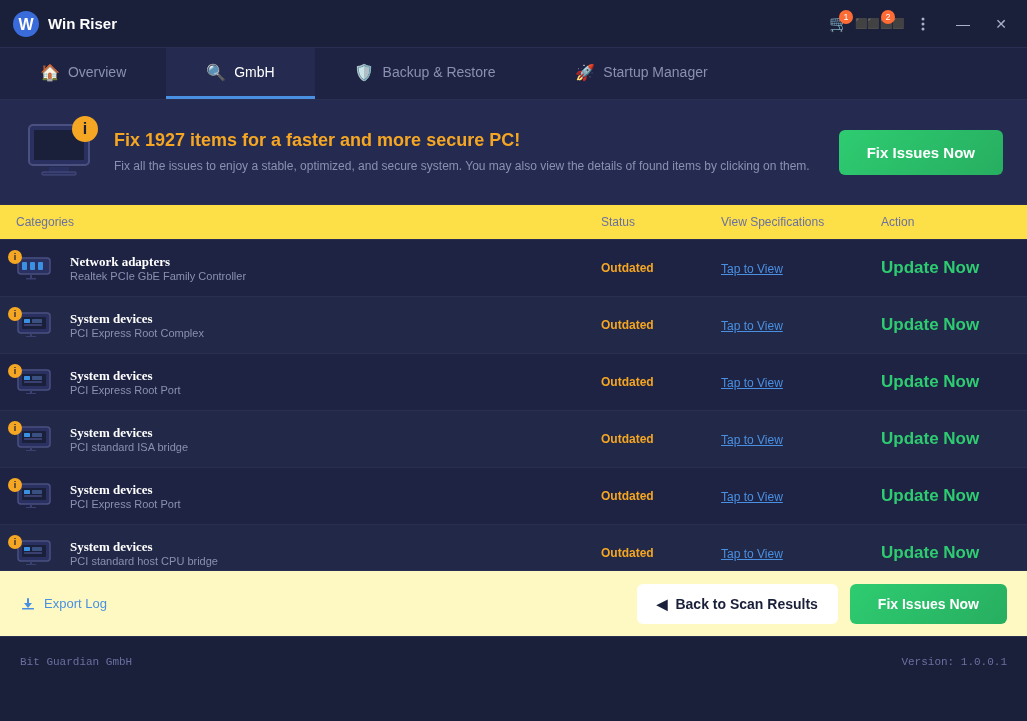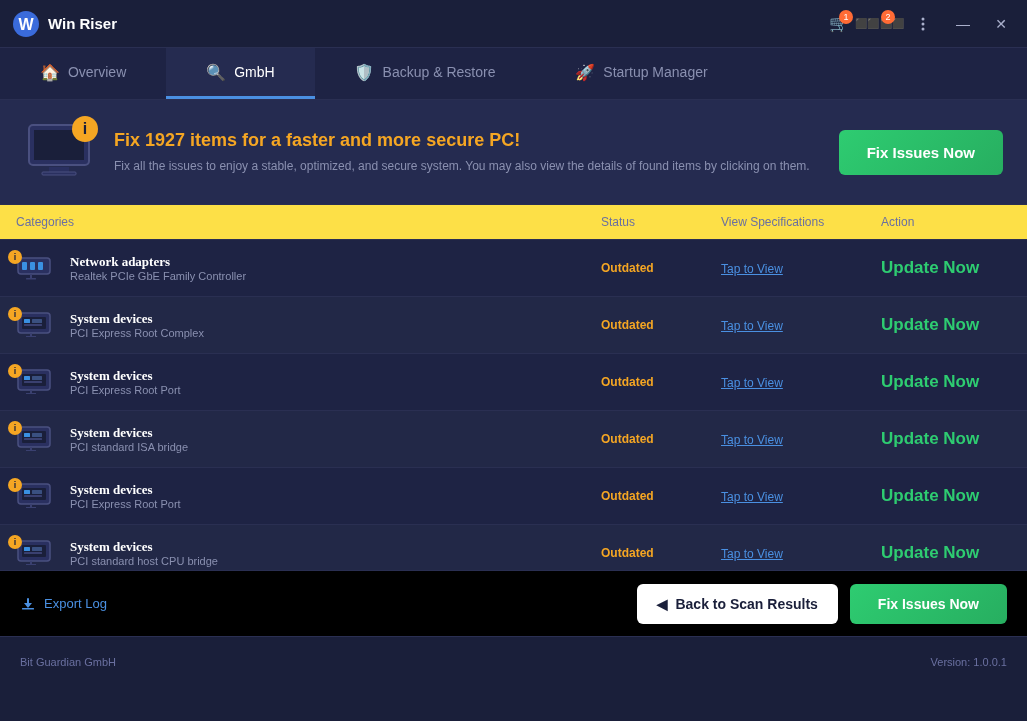--- a/index.html
+++ b/index.html
@@ -244,25 +244,26 @@
       height: 50px;
       display: flex;
       align-items: center;
       justify-content: space-between;
       padding: 0 20px;
       border-top: 1px solid #2a2f52;
     }
     .footer-text {
       font-size: 11px;
       color: #6a70a0;
+      font-family: Liberation Mono, monospace;
     }
 
     
     .action-bar {
-      background: #000000;
+      background: #fef9c3;
       height: 66px;
       display: flex;
       align-items: center;
       justify-content: space-between;
       padding: 0 20px;
       border-top: 1px solid #2a2f52;
     }
     .export-log {
       display: flex;
       align-items: center;

